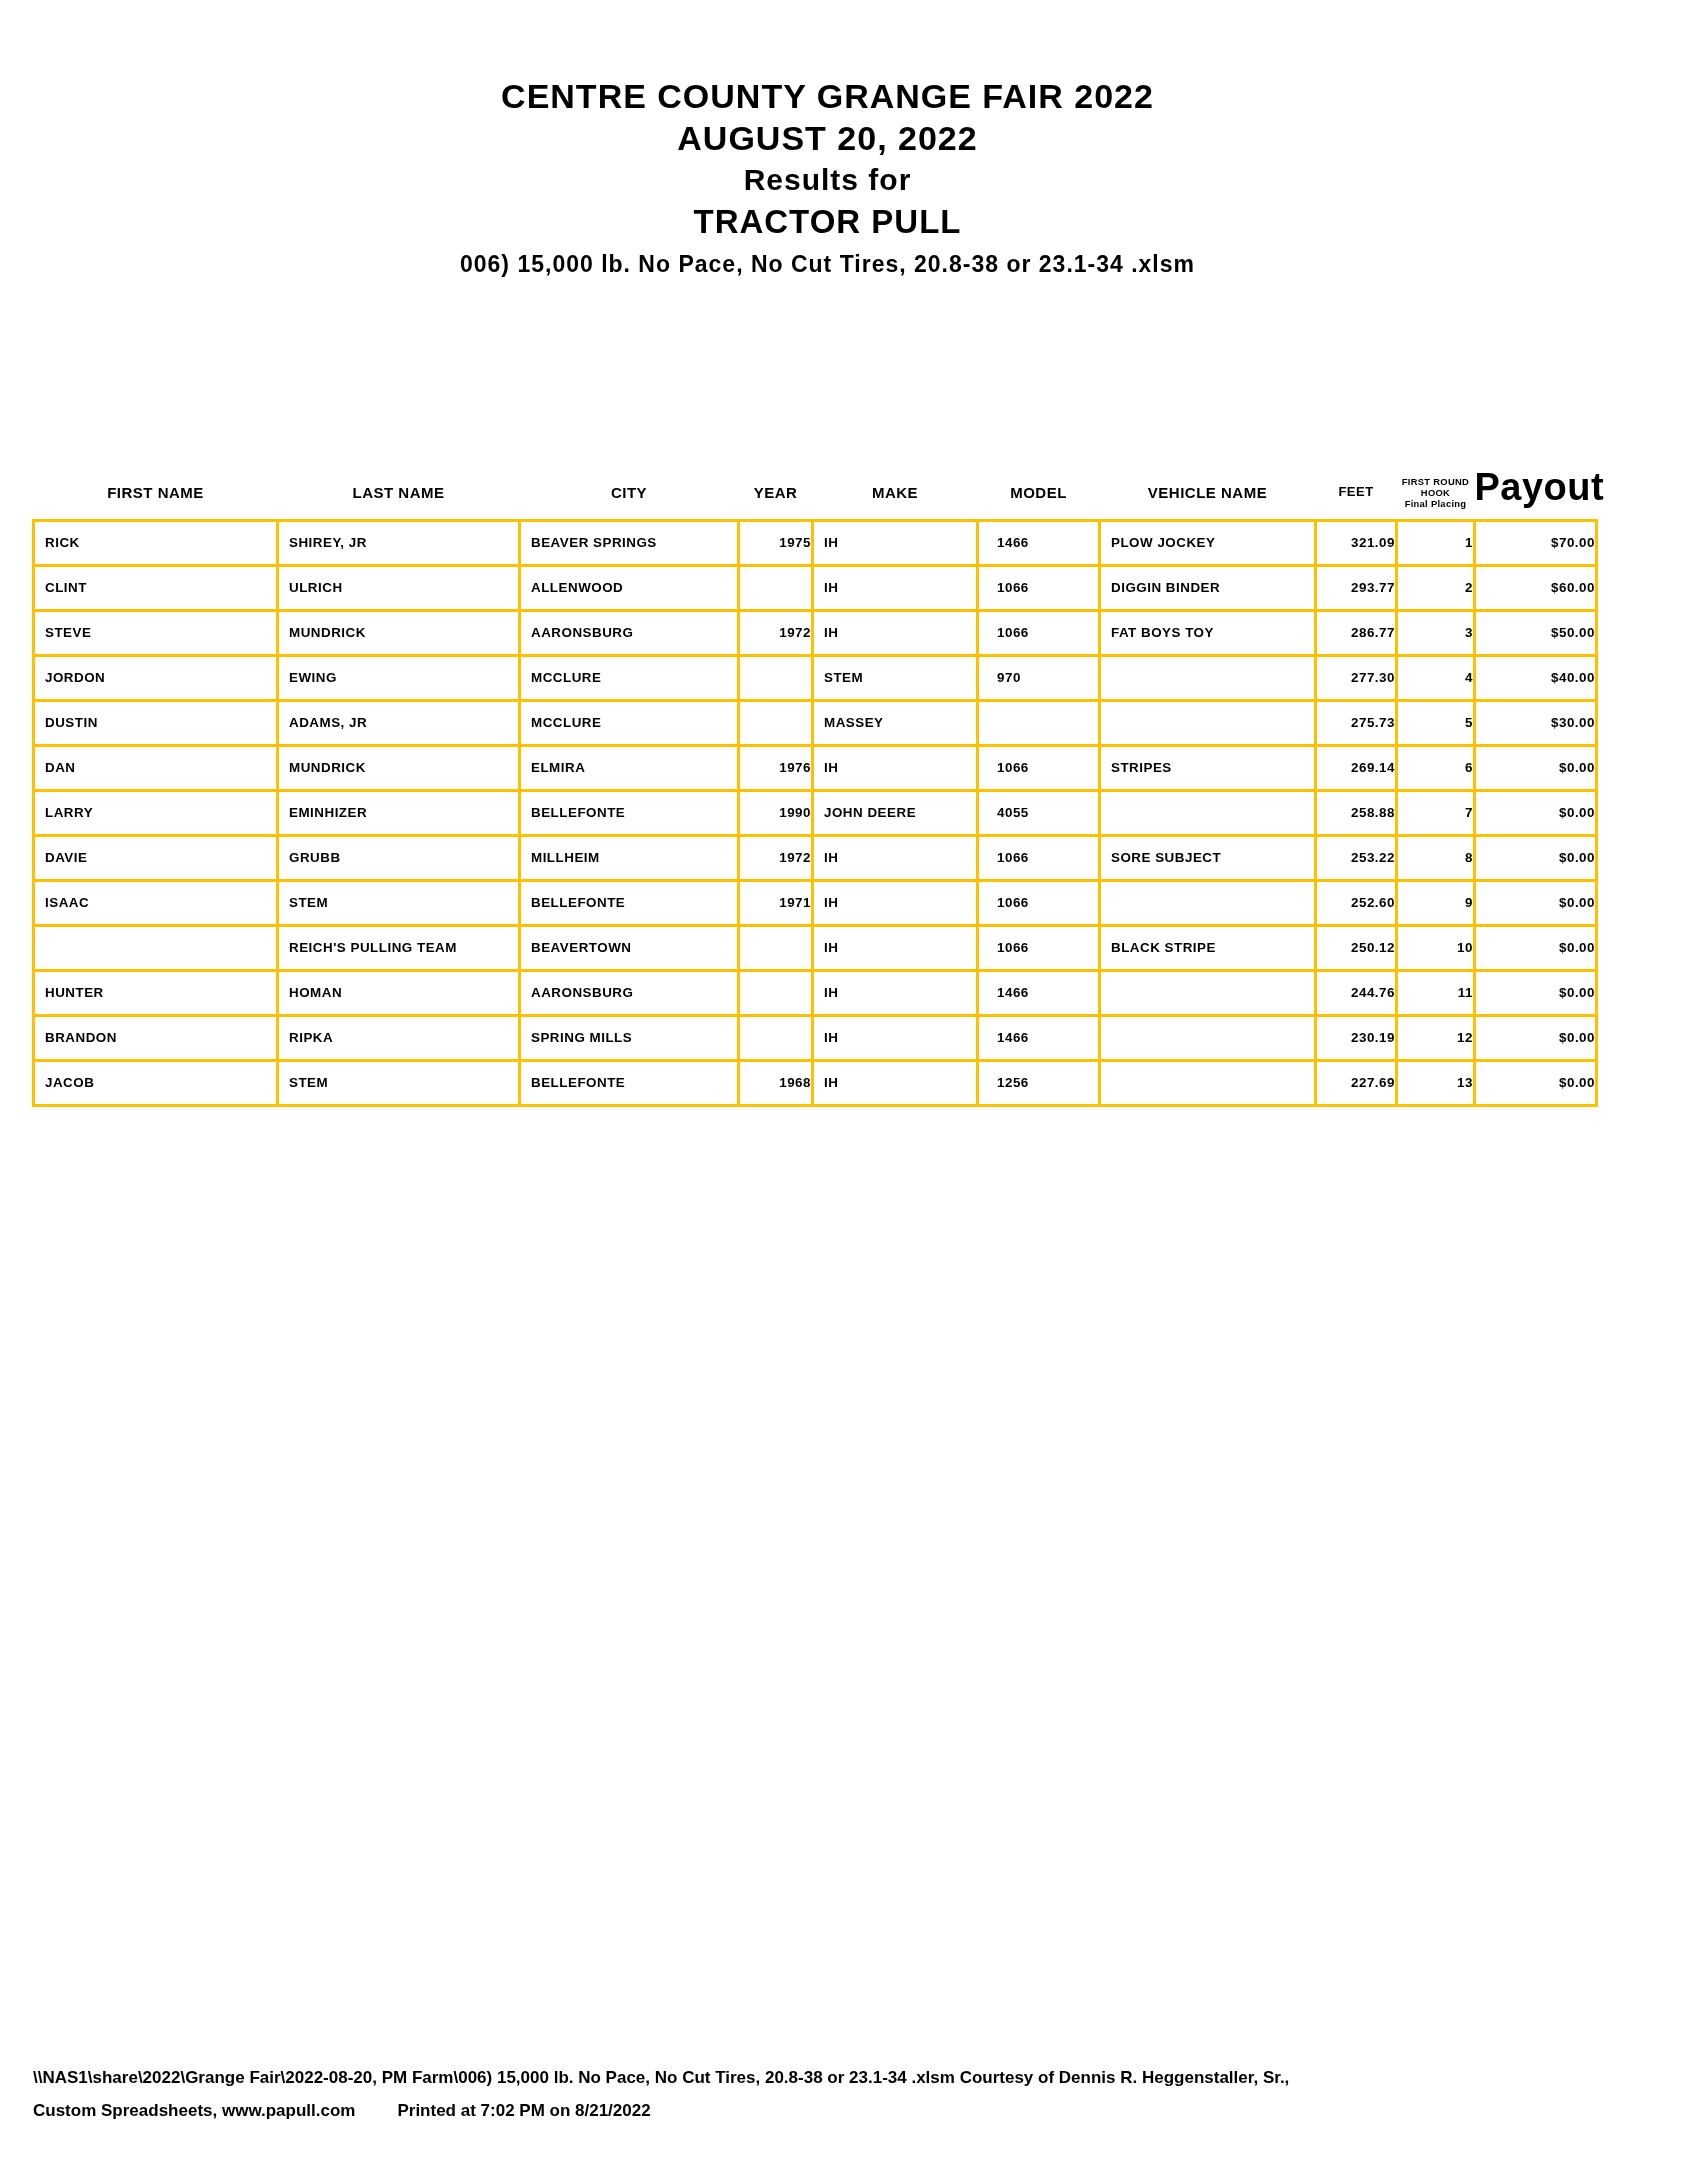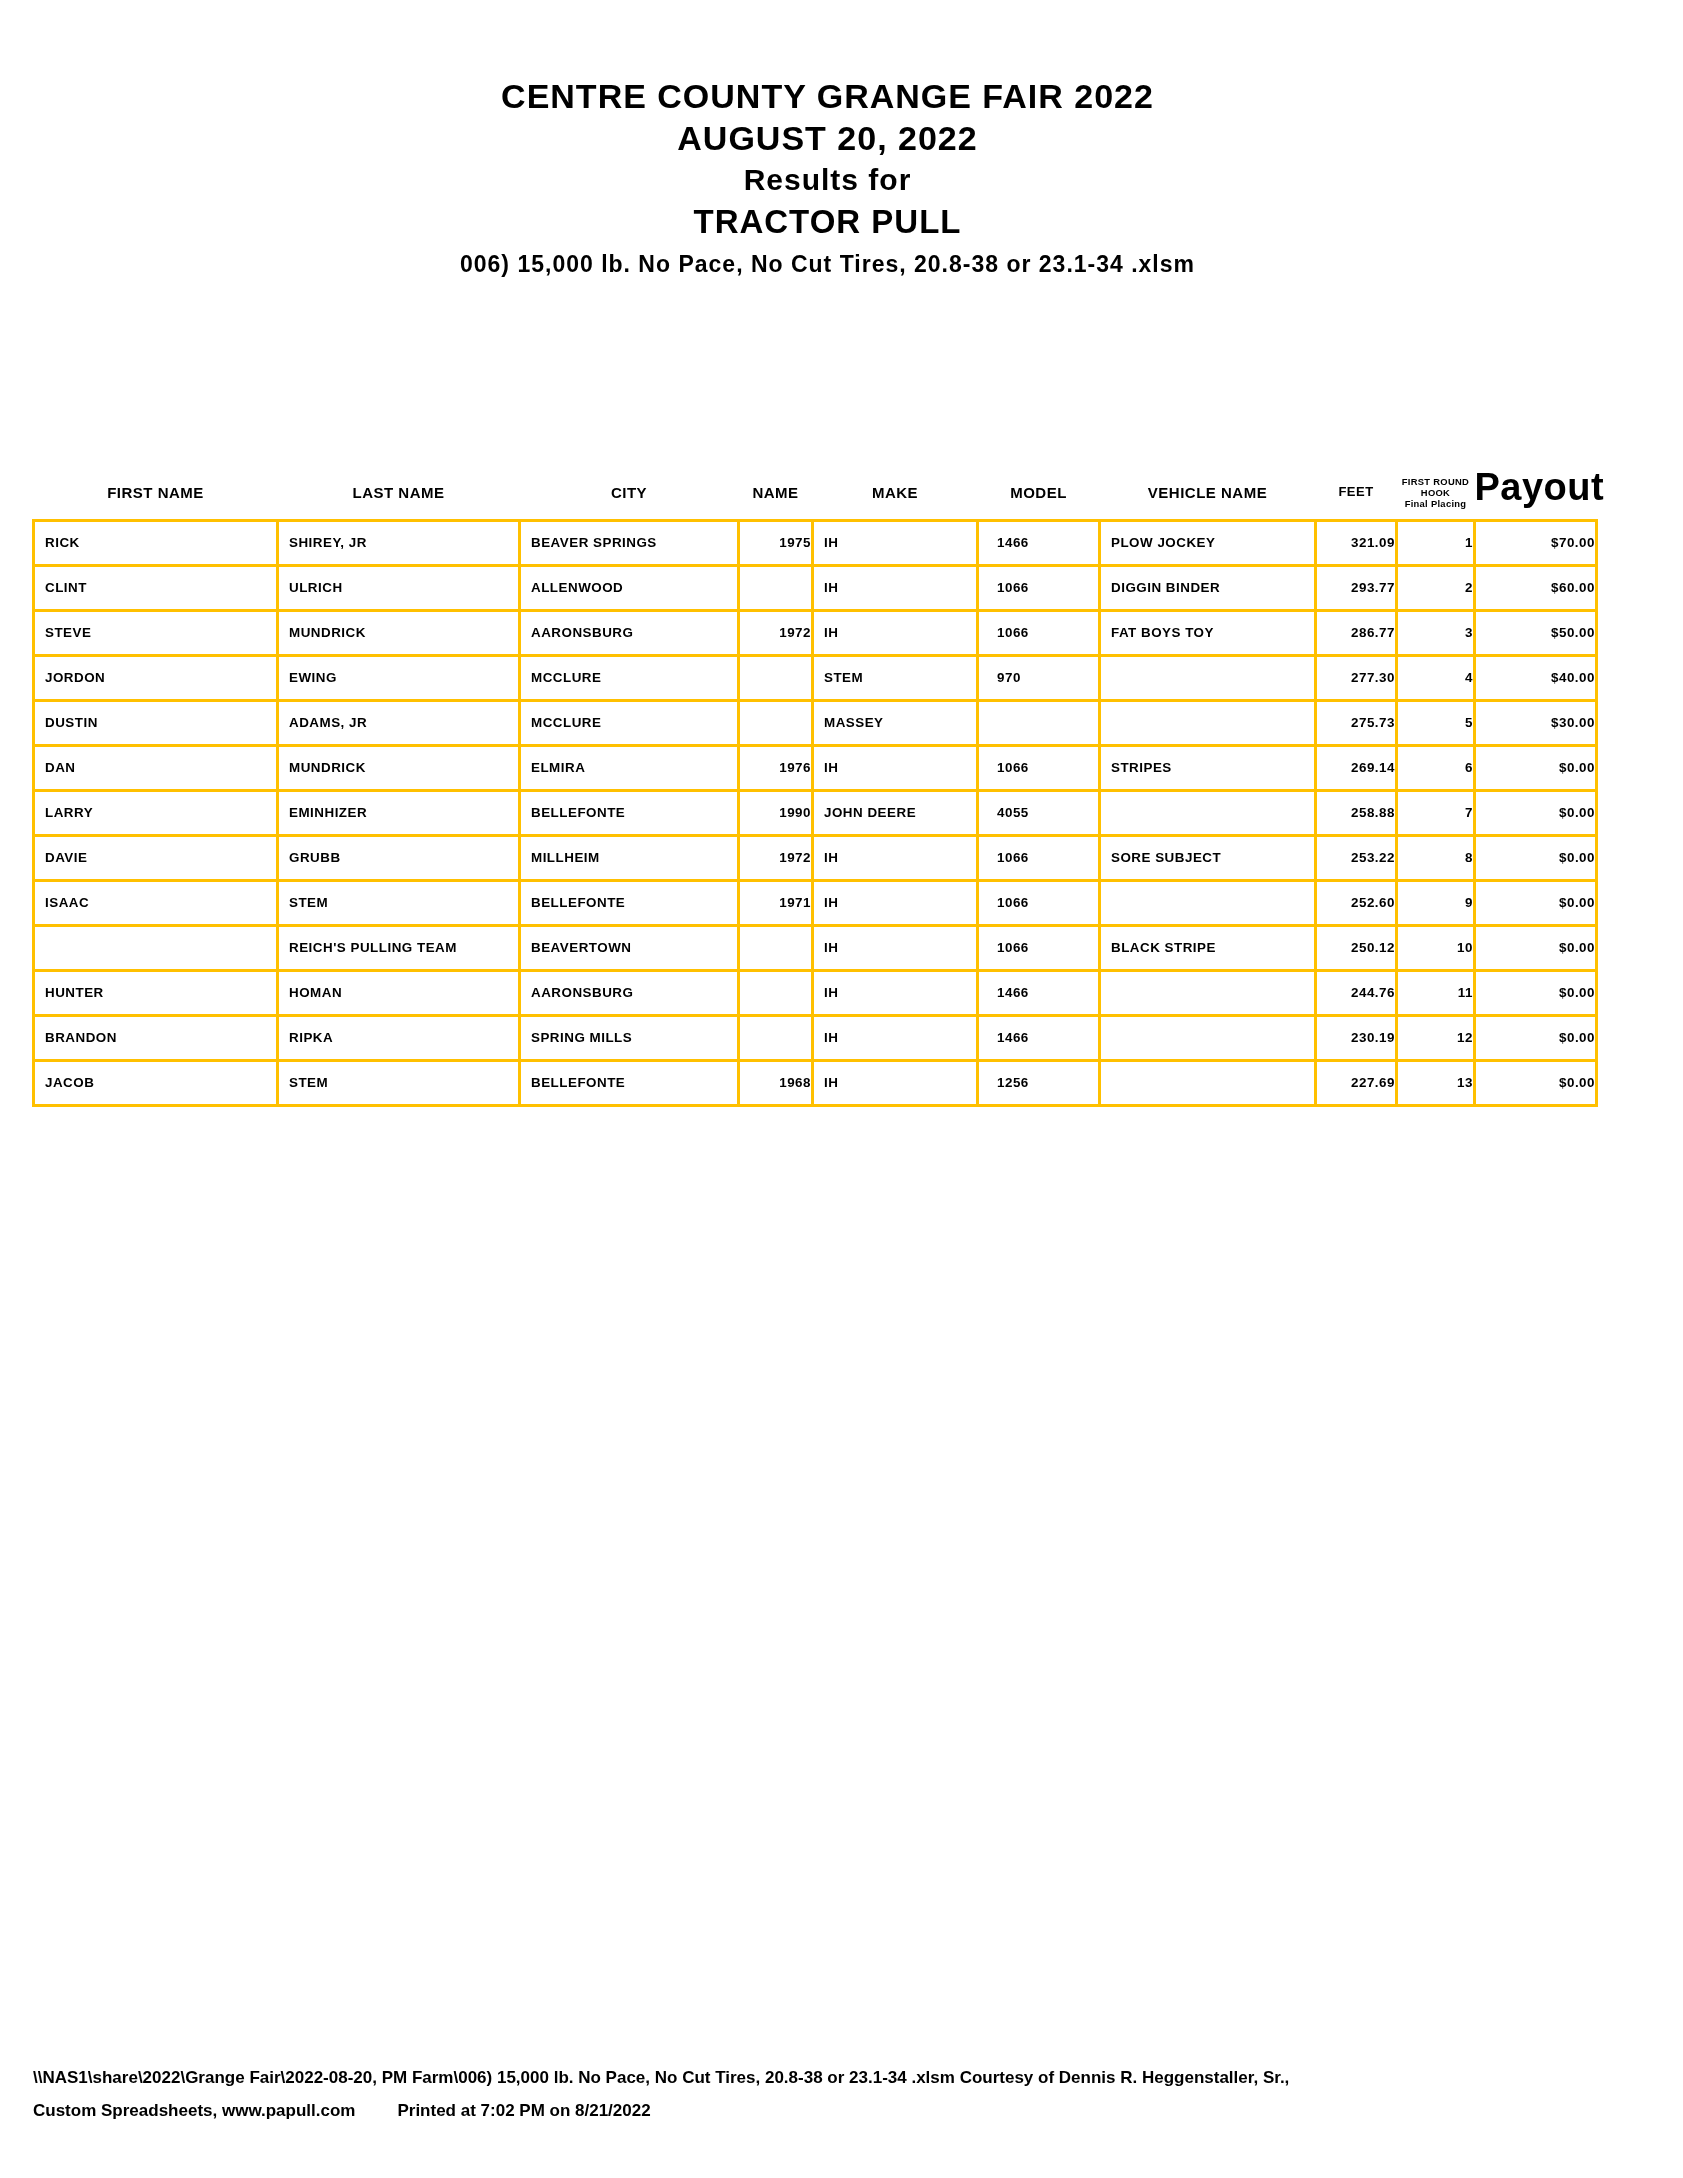--- a/index.html
+++ b/index.html
@@ -107,21 +107,21 @@
       <col class="w-vehicle">
       <col class="w-feet">
       <col class="w-place">
       <col class="w-payout">
   </colgroup>
   <thead>
     <tr>
       <th>FIRST NAME</th>
       <th>LAST NAME</th>
       <th>CITY</th>
-      <th>NAME</th>
+      <th>YEAR</th>
       <th>MAKE</th>
       <th>MODEL</th>
       <th>VEHICLE NAME</th>
       <th class="h-feet">FEET</th>
       <th class="h-hook">
         <span class="hook-line">FIRST ROUND</span>
         <span class="hook-line">HOOK</span>
         <span class="hook-line">Final Placing</span>
       </th>
       <th class="h-payout">Payout</th>

